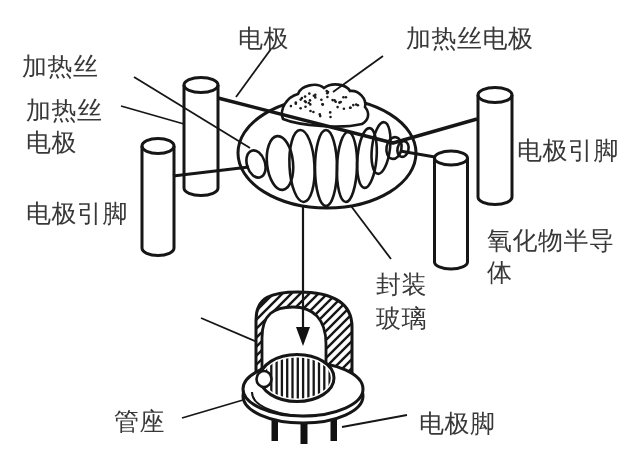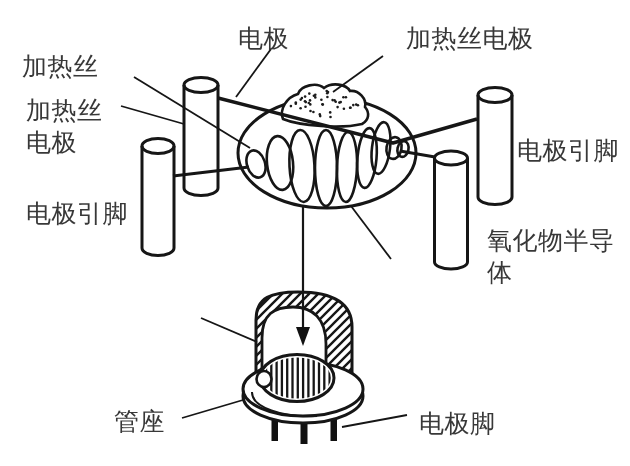--- a/index.html
+++ b/index.html
@@ -179,15 +179,17 @@
   </svg>
 
   <div class="lbl" style="left:22px;top:50px">加热丝</div>
   <div class="lbl" style="left:26px;top:94px">加热丝
 电极</div>
   <div class="lbl" style="left:26px;top:197px">电极引脚</div>
   <div class="lbl" style="left:238px;top:22px">电极</div>
   <div class="lbl" style="left:406px;top:22px">加热丝电极</div>
   <div class="lbl" style="left:517px;top:134px">电极引脚</div>
   <div class="lbl" style="left:487px;top:224px">氧化物半导体</div>
+  <div class="lbl lh34" style="left:376px;top:267px">封装
+玻璃</div>
   <div class="lbl" style="left:419px;top:407px">电极脚</div>
   <div class="lbl" style="left:114px;top:405px">管座</div>
 </div>
 
 </body></html>

